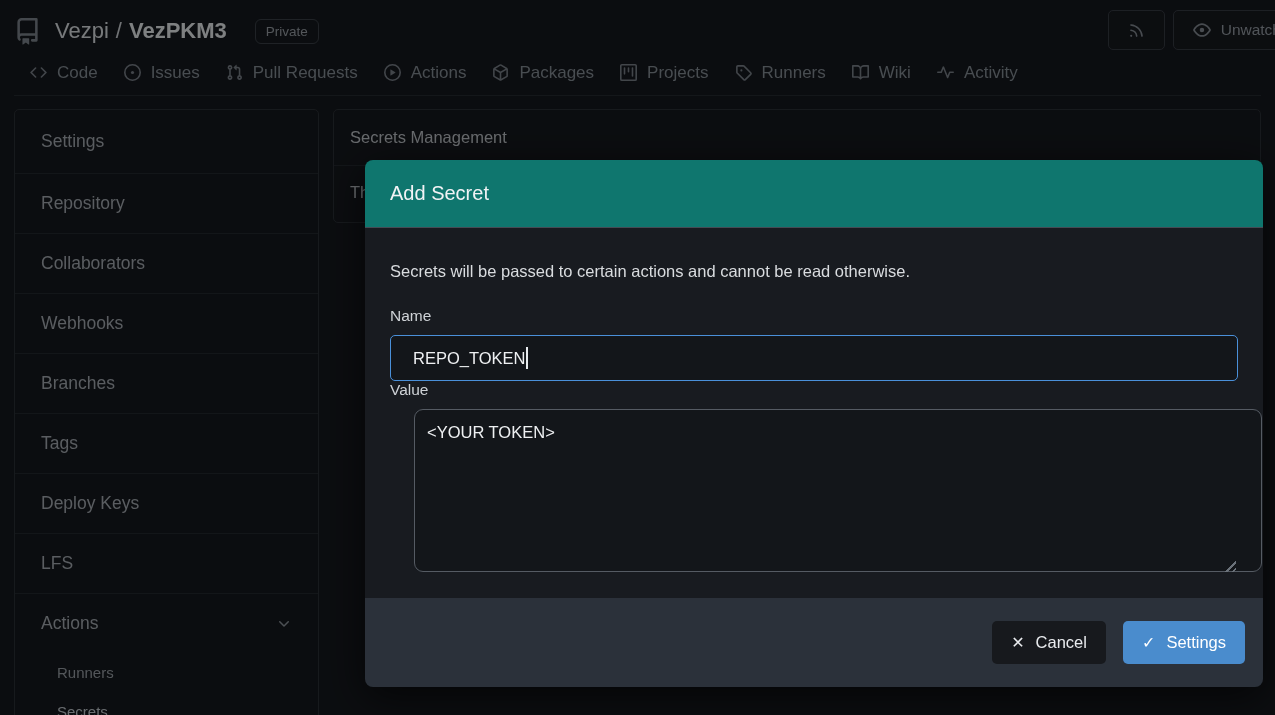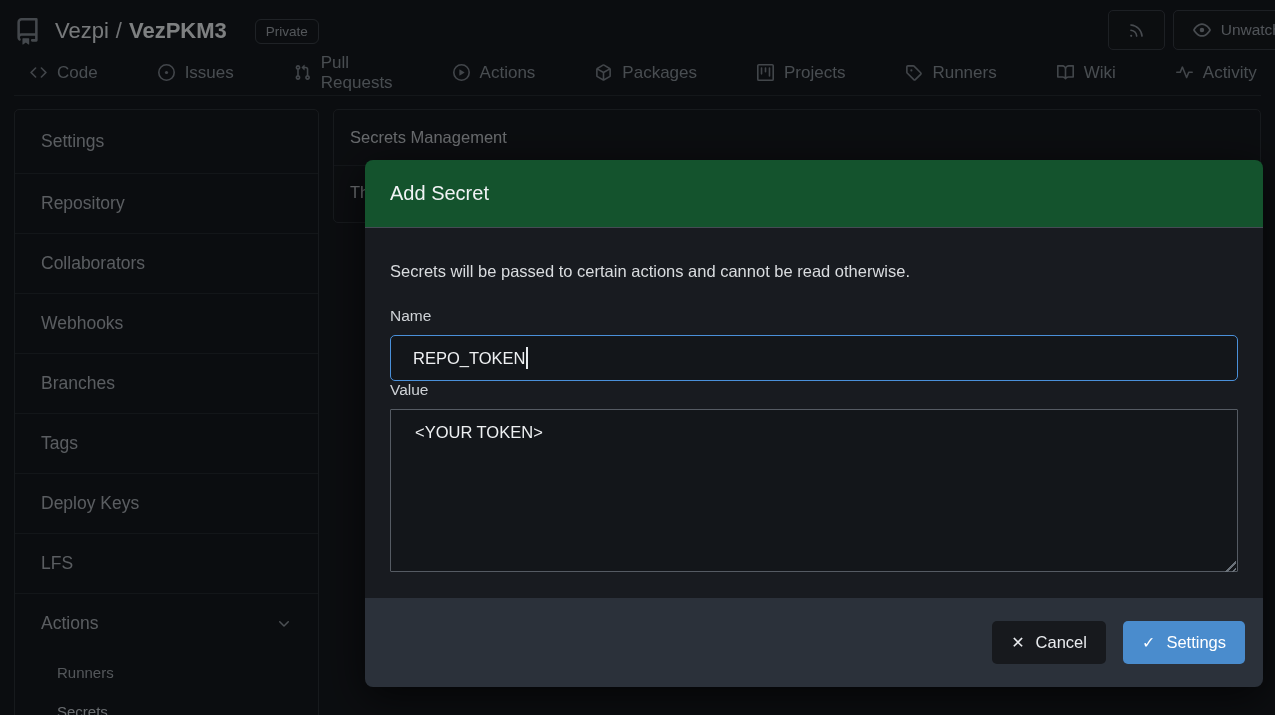--- a/index.html
+++ b/index.html
@@ -27,21 +27,21 @@
   .top-actions { position:absolute; right:-26px; top:10px; display:flex; gap:8px; }
   .hbtn {
     height:40px; display:flex; align-items:center; gap:10px;
     background:#171a1f; border:1px solid #363c43; border-radius:5px;
     color:#969da5; font-size:15.5px; padding:0 19px; cursor:pointer;
   }
   .hbtn svg { color:#868d95; }
 
   
   .nav {
-    display:flex; align-items:center; gap:60px;
+    display:flex; align-items:center; gap:26px;
     padding:0 16px; height:46px; margin-top:2px;
     border-bottom:1px solid #262b31; list-style:none;
   }
   .nav li { display:flex; align-items:center; gap:10px; font-size:17px; color:#868e96; cursor:pointer; }
   .nav li svg { color:#7a818a; }
 
   
   .content { display:flex; gap:14px; padding:13px 14px 0 14px; align-items:flex-start; }
   .sidebar {
     width:305px; border:1px solid #2b3036; border-radius:5px;
@@ -65,40 +65,40 @@
   }
   .main-panel .p-body { padding:17px 16px 20px 16px; font-size:16.5px; color:#c0c5ca; }
 
   
   .dimmer { position:fixed; inset:0; background:rgba(0,0,0,0.46); z-index:50; }
   .modal {
     position:fixed; left:365px; top:160px; width:898px; z-index:60;
     border-radius:8px; overflow:hidden; box-shadow:0 10px 40px rgba(0,0,0,0.65);
   }
   .m-header {
-    height:68px; background:#14532d; display:flex; align-items:center;
+    height:68px; background:#0f766e; display:flex; align-items:center;
     padding:0 25px; border-bottom:1px solid #454b54;
   }
   .m-title { font-size:20px; color:#f1f3f5; font-weight:400; }
   .m-body { background:#181b20; padding:34px 25px 22px 25px; }
   .m-desc { font-size:16.5px; color:#d9dcdf; margin-bottom:26px; }
   .m-label { font-size:15.5px; color:#ced2d6; margin-bottom:10px; font-weight:400; }
   .fake-input {
     height:46px; width:100%; background:#13161a;
     border:1px solid #4a90d9; border-radius:5px;
     display:flex; align-items:center; padding:4px 22px;
     font-size:16.5px; color:#eef0f2; cursor:text;
   }
   .caret { display:inline-block; width:1.5px; height:22px; background:#e8ecef; margin-left:1px; }
   .m-textarea-wrap { position:relative; margin-bottom:0; }
   .m-textarea {
     width:100%; height:163px; background:#13161a;
-    border:1px solid #555b63; border-radius:1px;
-    padding:13px 24px; font-size:16.5px; color:#eef0f2;
-    font-family:"Liberation Sans", sans-serif; resize:none; outline:none;
+    border:1px solid #555b63; border-radius:9px;
+    padding:13px 12px; font-size:16.5px; color:#eef0f2;
+    font-family:"Liberation Sans", sans-serif; resize:none; outline:none;margin-left:24px;
   }
   .resize-corner {
     position:absolute; right:2px; bottom:4px; width:14px; height:14px;
     background:repeating-linear-gradient(135deg, transparent 0 3px, #6b727a 3px 4.5px);
     clip-path:polygon(100% 0, 100% 100%, 0 100%); pointer-events:none;
   }
   .m-value-label { }
   .m-footer {
     height:89px; background:#2b313a; display:flex; align-items:center;
     justify-content:flex-end; gap:17px; padding:0 18px;

